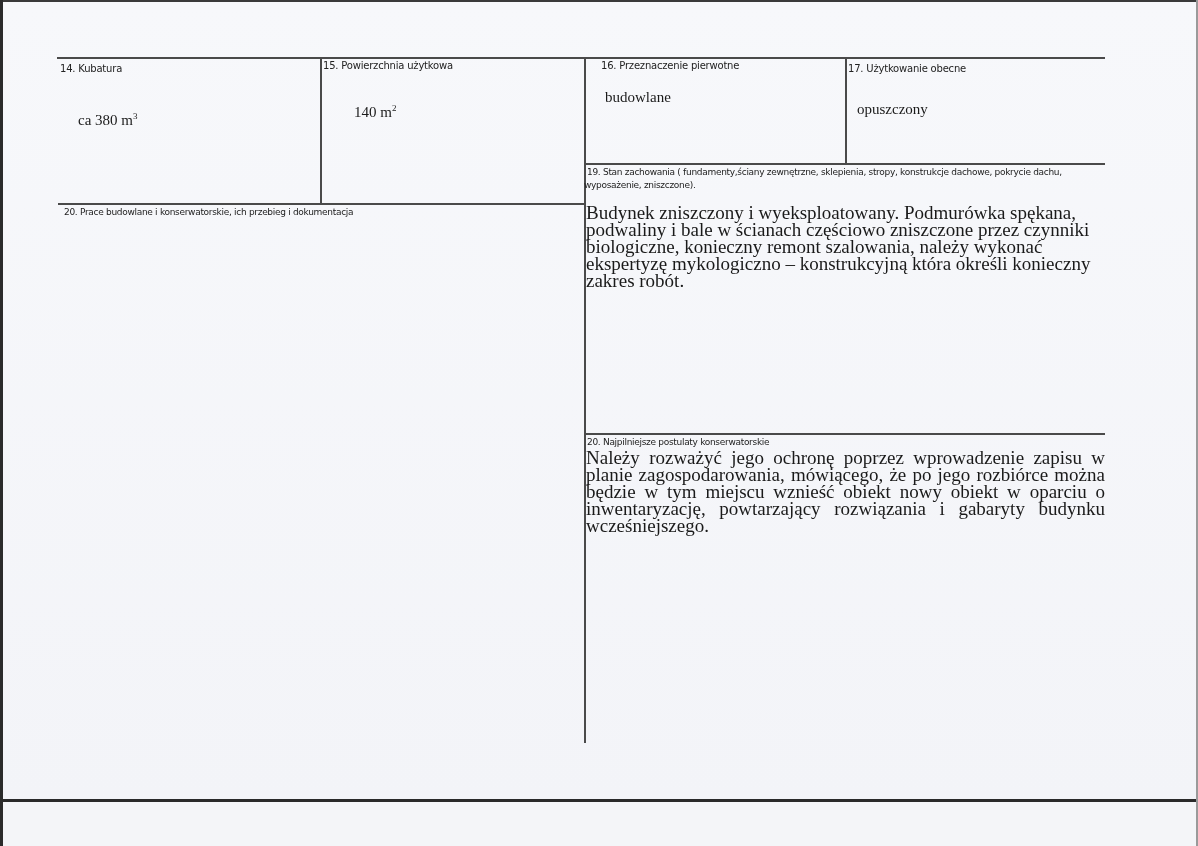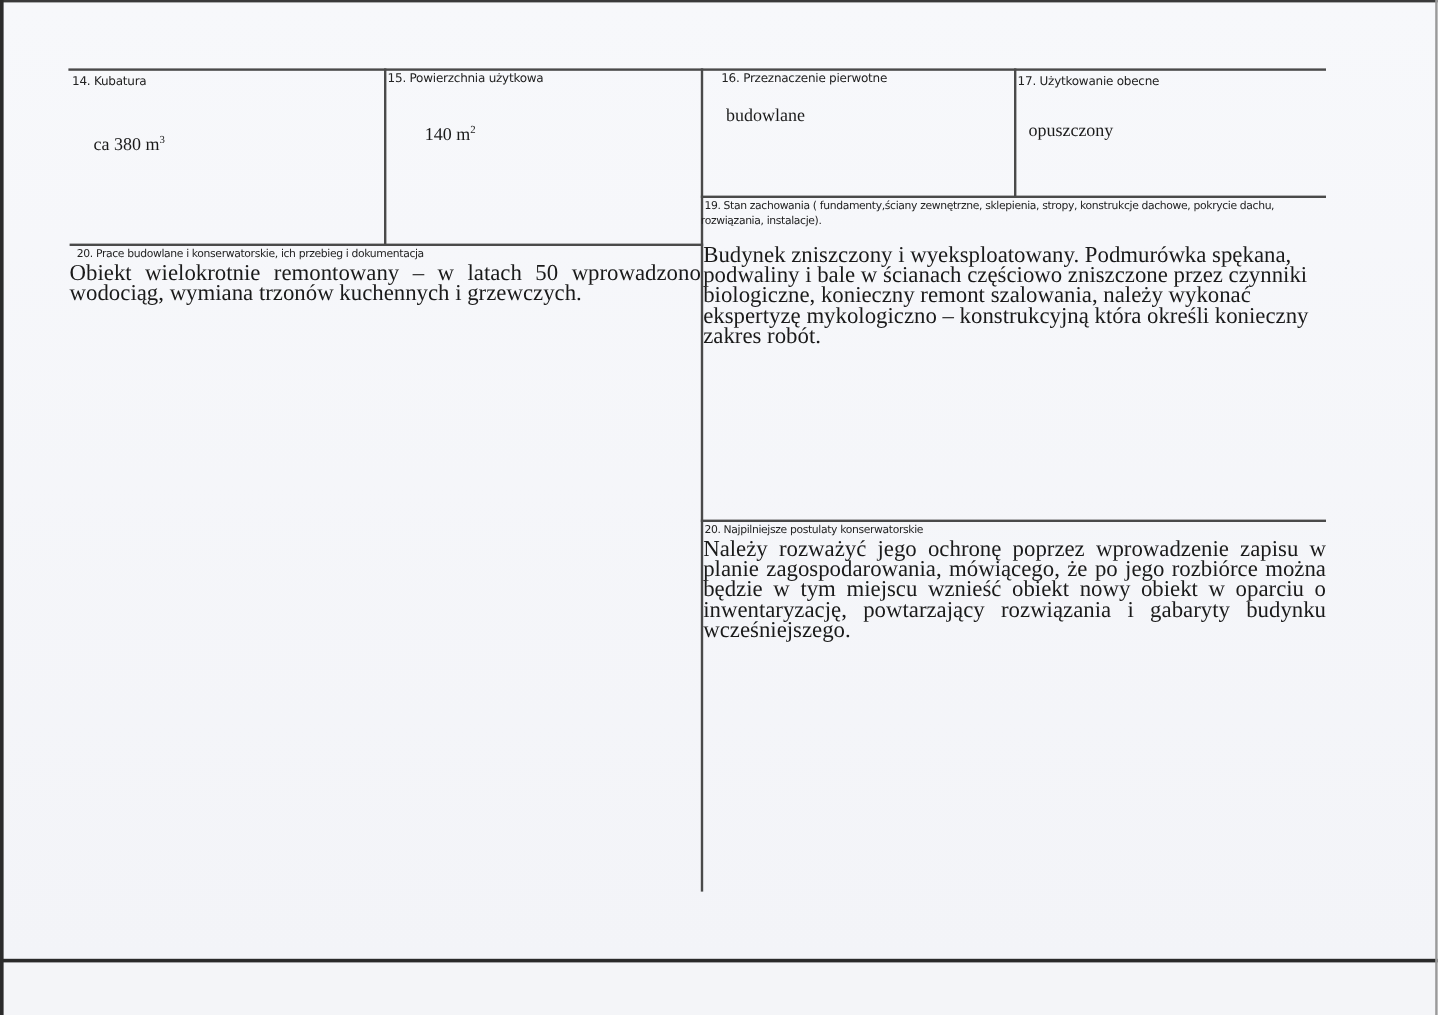--- a/index.html
+++ b/index.html
@@ -104,23 +104,22 @@
     <span>140 m</span><sup>2</sup>
   </div>
 
   <div class="label" style="left:601px; top:60px;">16. Przeznaczenie pierwotne</div>
   <div class="value" style="left:605px; top:89px;">budowlane</div>
 
   <div class="label" style="left:848px; top:63px;">17. Użytkowanie obecne</div>
   <div class="value" style="left:857px; top:101px;">opuszczony</div>
 
   <div class="label small" style="left:587px; top:167px;">19. Stan zachowania ( fundamenty,ściany zewnętrzne, sklepienia, stropy, konstrukcje dachowe, pokrycie dachu,</div>
-  <div class="label small" style="left:584px; top:180px;">rozwiązania, instalacje).</div>
+  <div class="label small" style="left:584px; top:180px;">wyposażenie, zniszczone).</div>
   <div class="para" style="left:586px; top:204px; width:520px;">Budynek zniszczony i wyeksploatowany. Podmurówka spękana, podwaliny i bale w ścianach częściowo zniszczone przez czynniki biologiczne, konieczny remont szalowania, należy wykonać ekspertyzę mykologiczno – konstrukcyjną która określi konieczny zakres robót.</div>
 
   <div class="label small" style="left:64px; top:207px;">20. Prace budowlane i konserwatorskie, ich przebieg i dokumentacja</div>
   <div class="para justify" style="left:58px; top:219px; width:526px;">
-    <p>Obiekt wielokrotnie remontowany – w latach 50 wprowadzono wodociąg, wymiana trzonów kuchennych i grzewczych.</p>
   </div>
 
   <div class="label small" style="left:587px; top:437px;">20. Najpilniejsze postulaty konserwatorskie</div>
   <div class="para justify" style="left:586px; top:449px; width:519px;">Należy rozważyć jego ochronę poprzez wprowadzenie zapisu w planie zagospodarowania, mówiącego, że po jego rozbiórce można będzie w tym miejscu wznieść obiekt nowy obiekt w oparciu o inwentaryzację,  powtarzający rozwiązania i gabaryty budynku wcześniejszego.</div>
 </div>
 
 </body></html>

